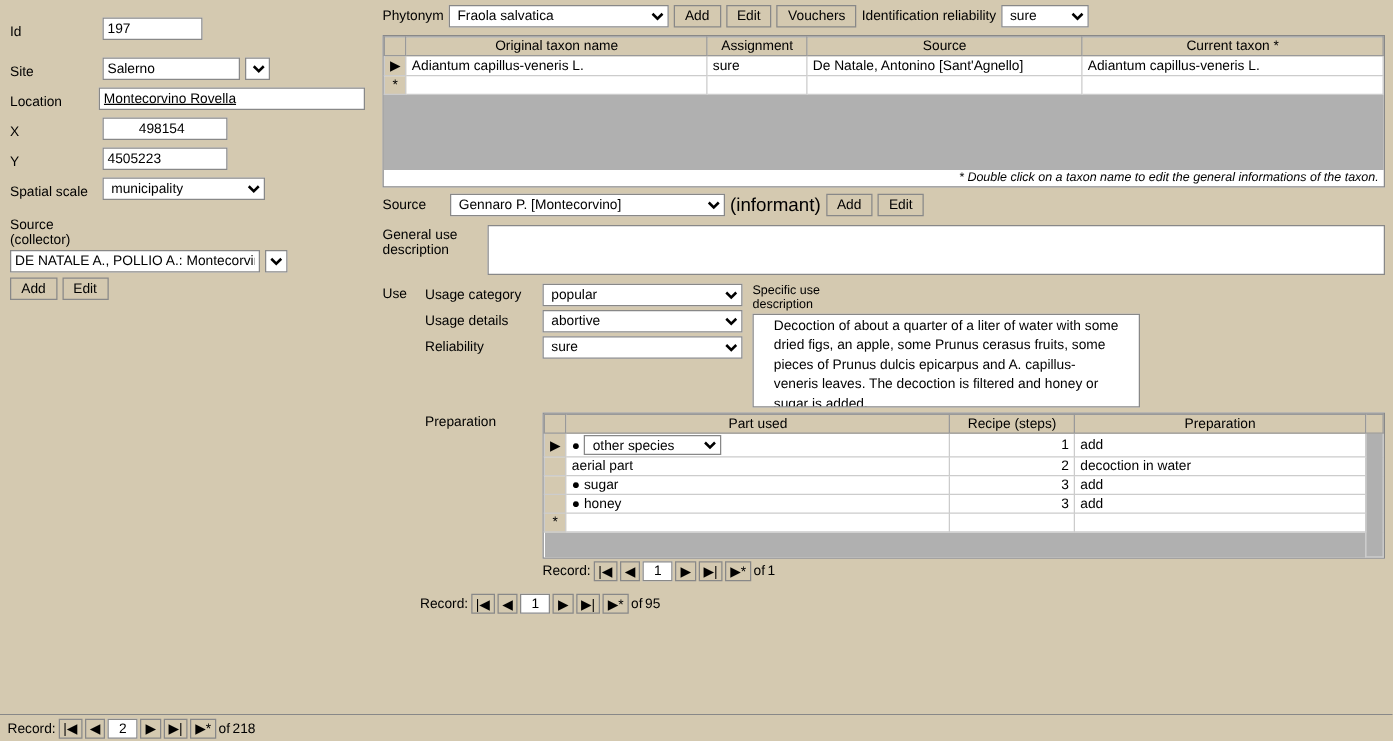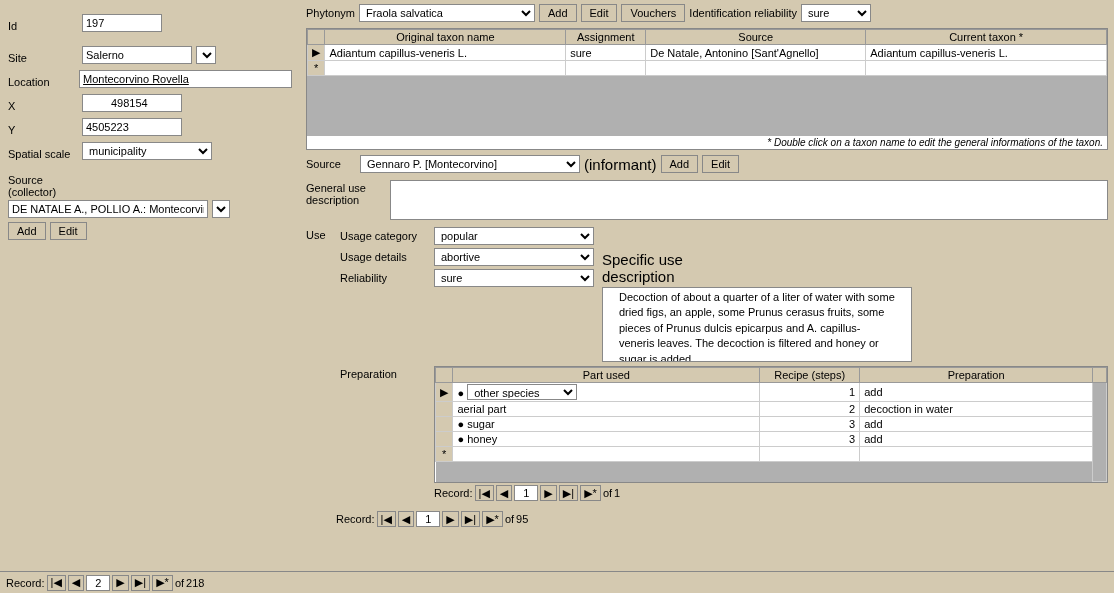--- a/index.html
+++ b/index.html
@@ -369,21 +369,21 @@
             </div>
             <div class="use-field-row">
               <span class="use-field-label">Reliability</span>
               <select style="width:160px;">
                 <option>sure</option>
               </select>
             </div>
           </div>
 
           <div style="display:flex; flex-direction:column; gap:2px;">
-            <span class="specific-use-label" style="white-space:pre-line; font-size:15px;margin-top:24px;">Specific use
+            <span class="specific-use-label" style="white-space:pre-line; font-size:10px;">Specific use
 description</span>
             <div class="specific-use-box">Decoction of about a quarter of a liter of water with some dried figs, an apple, some Prunus cerasus fruits, some pieces of Prunus dulcis epicarpus and A. capillus-veneris leaves. The decoction is filtered and honey or sugar is added.</div>
           </div>
         </div>
 
         <div class="prep-section">
           <span class="prep-label">Preparation</span>
           <div style="flex:1; position:relative;">
             <div style="border:1px solid #888; background:white; position:relative;">
               <table class="prep-table">

